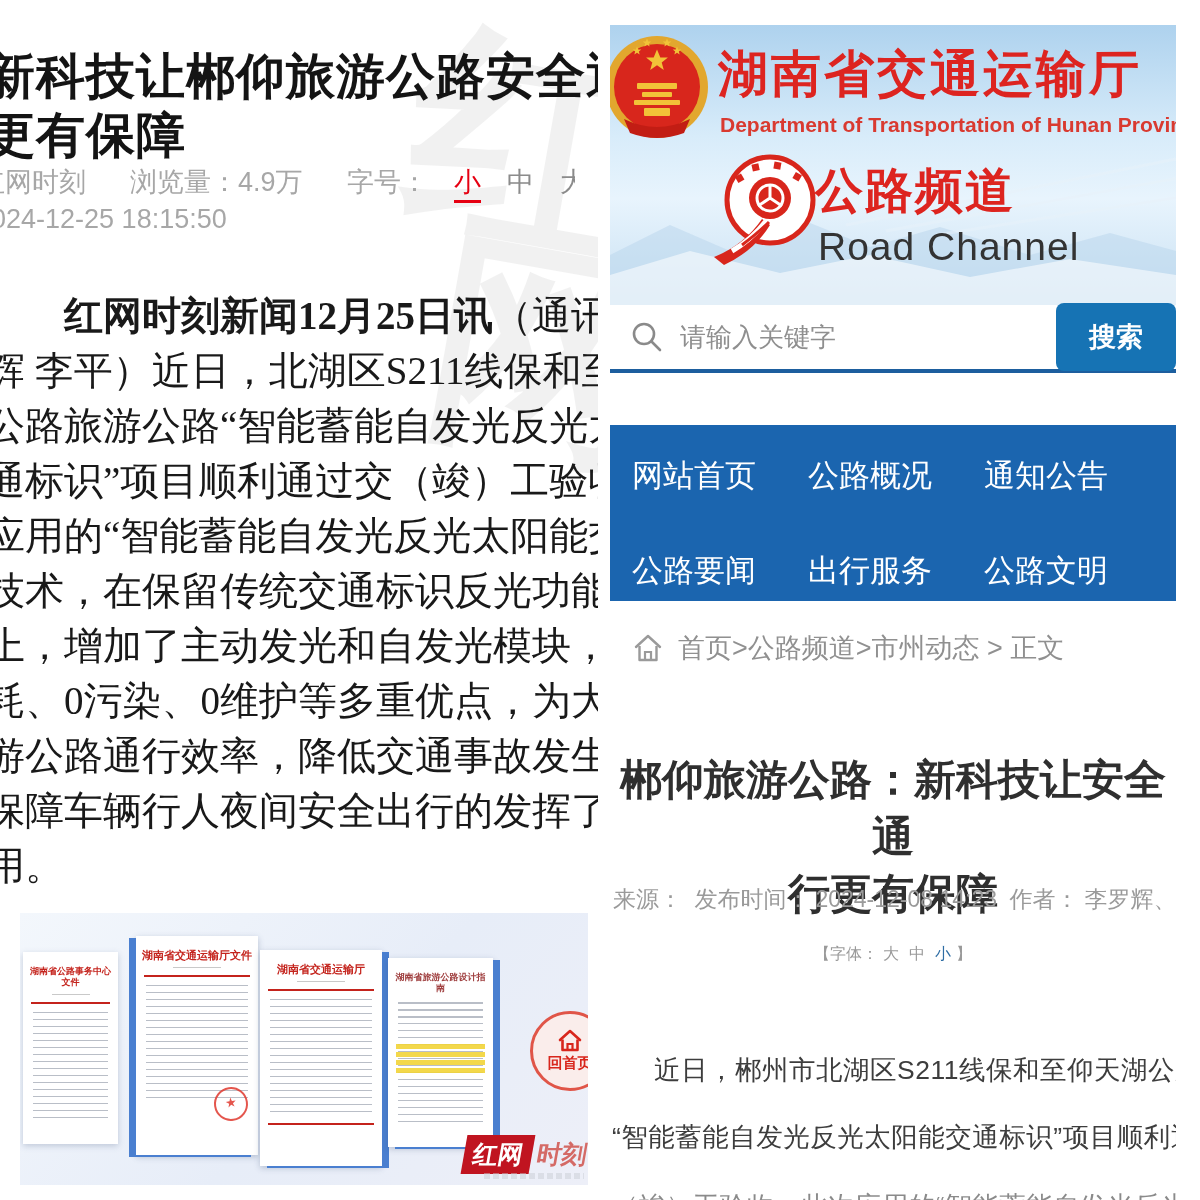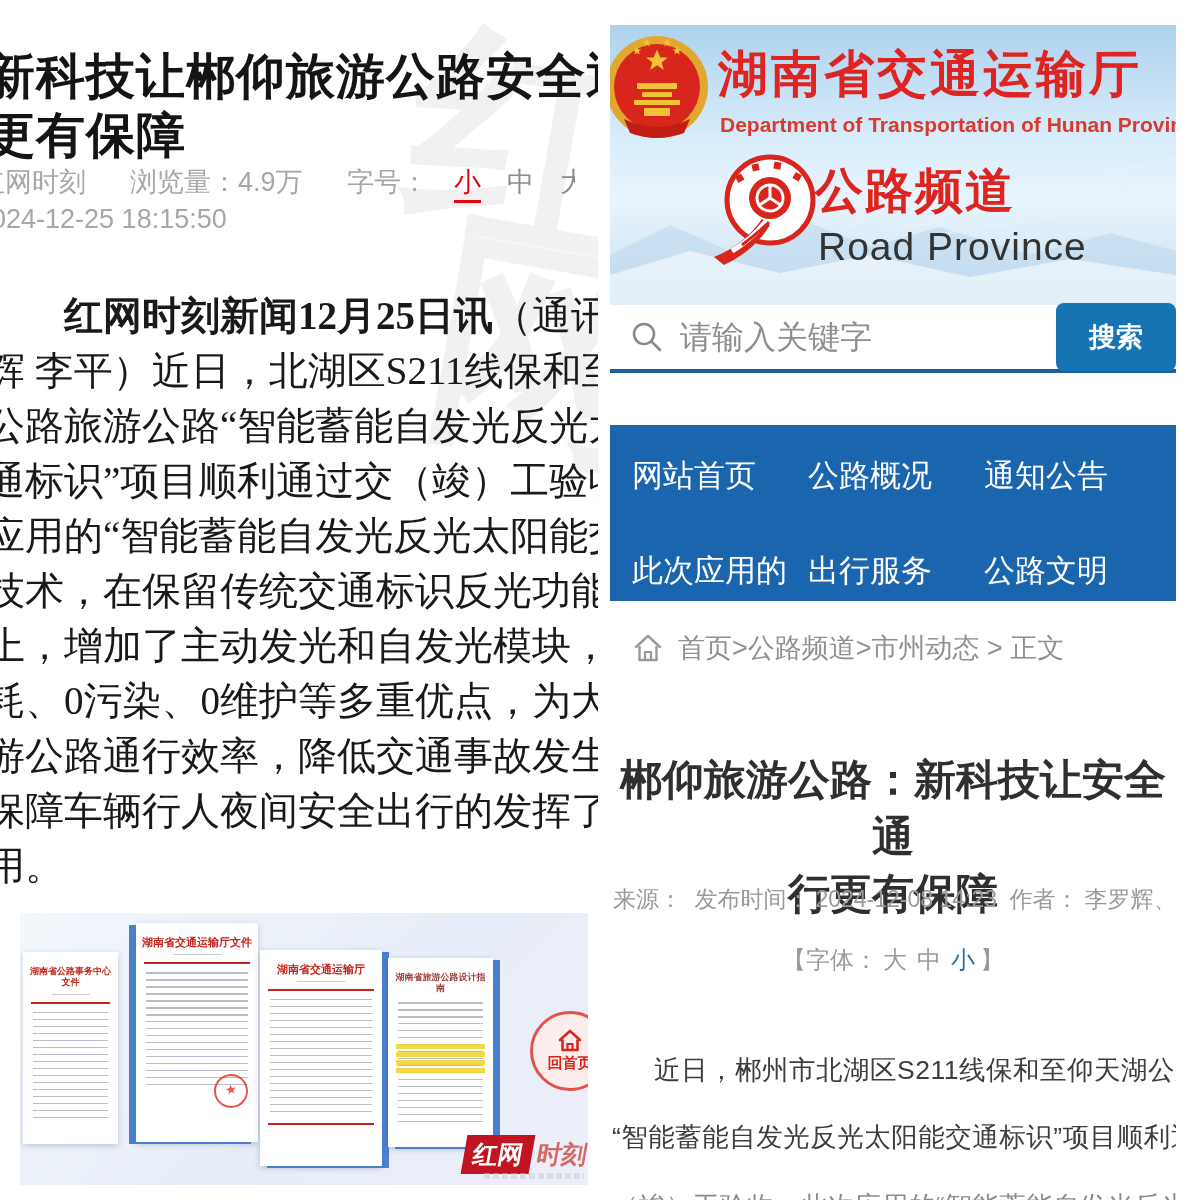--- a/index.html
+++ b/index.html
@@ -58,39 +58,39 @@
           letter-spacing:3px;white-space:nowrap;}
   .org-en{position:absolute;left:110px;top:88px;font-size:21px;font-weight:700;color:#d93a30;white-space:nowrap;}
   .rc-logo{position:absolute;left:96px;top:128px;}
   .channel-cn{position:absolute;left:205px;top:134px;font-size:48px;font-weight:800;color:#dd241f;
               letter-spacing:2px;white-space:nowrap;}
   .channel-en{position:absolute;left:208px;top:200px;font-size:39px;font-weight:500;color:#333;
               letter-spacing:1px;white-space:nowrap;}
   .search-row{position:absolute;left:0;top:305px;width:566px;height:64px;background:#fff;
               border-bottom:4px solid #1d5e9e;display:flex;align-items:center;}
   .search-icon{margin-left:20px;flex:0 0 auto;}
-  .search-input{flex:1;border:none;outline:none;font-size:32px;color:#333;margin-left:14px;
+  .search-input{flex:1;border:none;outline:none;font-size:26px;color:#333;margin-left:14px;
                 font-family:"Liberation Sans",sans-serif;background:transparent;}
   .search-input::placeholder{color:#8f8f8f;}
   .search-btn{position:absolute;right:0;top:-2px;width:120px;height:68px;background:#1673b4;border:none;
               border-radius:8px;color:#fff;font-size:27px;font-weight:700;cursor:pointer;
               font-family:"Liberation Sans",sans-serif;}
   .nav{position:absolute;left:0;top:425px;width:566px;height:176px;background:#1b65af;}
   .nav-row{display:flex;padding-left:22px;}
   .nav-row1{padding-top:30px;}
   .nav-row2{padding-top:53px;}
   .nav-item{flex:0 0 176px;font-size:31px;color:#fff;cursor:pointer;white-space:nowrap;}
   .breadcrumb{position:absolute;left:22px;top:630px;display:flex;align-items:center;gap:14px;
               font-size:27px;color:#909090;white-space:nowrap;cursor:pointer;}
   .art-title{position:absolute;left:0;top:716px;width:566px;text-align:center;font-size:42px;
              font-weight:800;color:#2f2f2f;line-height:57px;}
   .art-meta{position:absolute;left:0;top:884px;width:566px;text-align:center;font-size:23px;
             color:#9a9a9a;white-space:nowrap;}
   .art-meta span{margin:0 3px;}
-  .font-picker{position:absolute;left:0;top:944px;width:566px;text-align:center;font-size:24px;color:#9a9a9a;}
+  .font-picker{position:absolute;left:0;top:944px;width:566px;text-align:center;font-size:16px;color:#9a9a9a;}
   .font-picker .fp{margin:0 5px;cursor:pointer;}
   .fp-active{color:#2e6da4;}
   .art-body{position:absolute;left:2px;font-size:26.5px;color:#3d3d3d;letter-spacing:.5px;white-space:nowrap;}
   .ab1{top:1052px;padding-left:42px;}
   .ab2{top:1119px;}
   .ab3{top:1188px;opacity:.6;}
 </style>
 </head>
 <body>
 
@@ -125,21 +125,21 @@
       <div>用。</div>
     </div>
 
     <div class="lp-figure">
       <div class="doc" style="left:3px;top:39px;width:95px;height:178px;">
         <div class="dtitle">湖南省公路事务中心文件</div>
         <div class="dnum"></div>
         <div class="redline"></div>
         <div class="dlines" style="height:108px;"></div>
       </div>
-      <div class="doc spineL" style="left:116px;top:10px;width:122px;height:205px;">
+      <div class="doc spineL" style="left:116px;top:23px;width:122px;height:205px;">
         <div class="dtitle" style="font-size:11px;">湖南省交通运输厅文件</div>
         <div class="dnum"></div>
         <div class="redline"></div>
         <div class="dlines" style="height:118px;"></div>
         <div class="stamp">★</div>
       </div>
       <div class="doc spineR" style="left:240px;top:37px;width:122px;height:202px;">
         <div class="dtitle" style="font-size:11px;">湖南省交通运输厅</div>
         <div class="dnum"></div>
         <div class="redline"></div>
@@ -210,40 +210,40 @@
         </g>
         <circle cx="64" cy="45" r="21" fill="#d8261c"></circle>
         <circle cx="64" cy="45" r="13" fill="none" stroke="#fff" stroke-width="3"></circle>
         <path d="M64 45 L64 31 M64 45 L52 53 M64 45 L76 53" stroke="#fff" stroke-width="3" fill="none"></path>
         <path d="M8 104 Q38 92 56 66 L64 72 Q48 98 18 112 Z" fill="#d8261c"></path>
         <path d="M26 98 Q46 86 60 68" stroke="#fff" stroke-width="5" fill="none"></path>
         <path d="M36 92 Q52 80 63 69" stroke="#d8261c" stroke-width="3" fill="none"></path>
       </svg>
 
       <div class="channel-cn">公路频道</div>
-      <div class="channel-en">Road Province</div>
+      <div class="channel-en">Road Channel</div>
     </div>
 
     <div class="search-row">
       <svg class="search-icon" width="34" height="34" viewBox="0 0 34 34">
         <circle cx="14" cy="14" r="10" fill="none" stroke="#8a8a8a" stroke-width="2.6"></circle>
         <line x1="21.5" y1="21.5" x2="30" y2="30" stroke="#8a8a8a" stroke-width="2.6" stroke-linecap="round"></line>
       </svg>
       <input class="search-input" type="text" placeholder="请输入关键字" style="">
       <button class="search-btn">搜索</button>
     </div>
 
     <nav class="nav">
       <div class="nav-row nav-row1">
         <span class="nav-item">网站首页</span>
         <span class="nav-item">公路概况</span>
         <span class="nav-item">通知公告</span>
       </div>
       <div class="nav-row nav-row2">
-        <span class="nav-item">此次应用的</span>
+        <span class="nav-item">公路要闻</span>
         <span class="nav-item">出行服务</span>
         <span class="nav-item">公路文明</span>
       </div>
     </nav>
 
     <div class="breadcrumb">
       <svg width="32" height="32" viewBox="0 0 32 32">
         <path d="M4 15 L16 4 L28 15" fill="none" stroke="#9a9a9a" stroke-width="2.4" stroke-linecap="round" stroke-linejoin="round"></path>
         <path d="M7.5 14 V28 H24.5 V14" fill="none" stroke="#9a9a9a" stroke-width="2.4" stroke-linejoin="round"></path>
         <path d="M13 28 V20 H19 V28" fill="none" stroke="#9a9a9a" stroke-width="2.2"></path>

